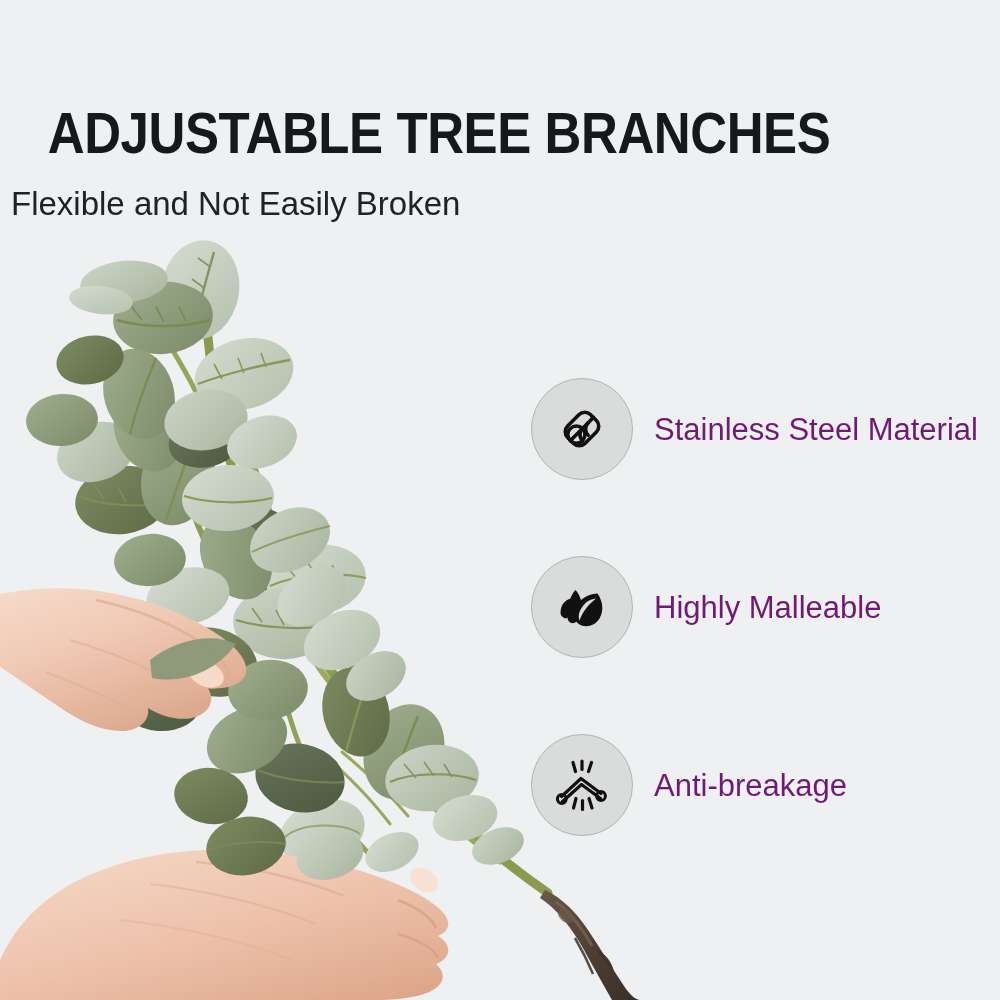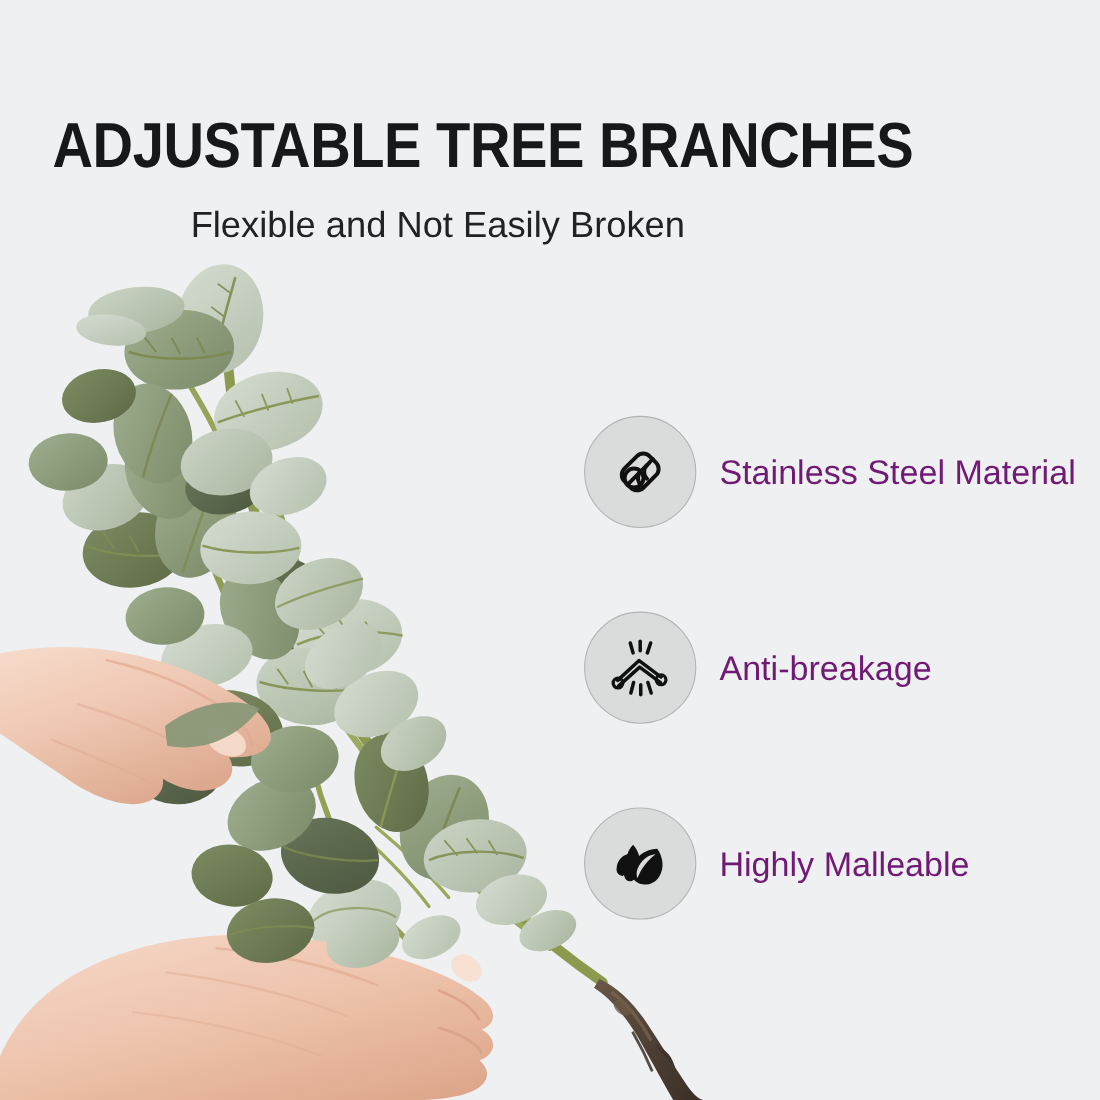--- a/index.html
+++ b/index.html
@@ -21,21 +21,21 @@
     background: #eef0f1;
     overflow: hidden;
   }
 
   
   .header {
     position: absolute;
     top: 0;
     left: 0;
     width: 796px;
-    text-align: center;
+    text-align: left;
     z-index: 6;
   }
   .title {
     margin: 0;
     padding-top: 104px;
     font-family: "Liberation Sans Narrow", "Liberation Sans", sans-serif;
     font-size: 58px;
     line-height: 1;
     font-weight: bold;
     letter-spacing: -0.5px;
@@ -350,20 +350,38 @@
             <path d="M34.2 21.8 A 8.6 8.6 0 0 0 34.2 34.2"></path>
           </svg>
         </span>
       </div>
       <div class="feature-label">Stainless Steel Material</div>
     </div>
 
     <div class="feature">
       <div class="badge">
         <span>
+          <svg width="52" height="52" viewBox="0 0 52 52" fill="#101010">
+
+            <path d="M4.5 31.5 C 4.5 23, 10.5 17.5, 17.5 17 C 18.5 25, 16 33, 10 37.5 C 7 37, 4.5 34.8, 4.5 31.5 Z"></path>
+
+            <path d="M19.5 9 C 25.5 15.5, 27.5 25, 24.5 34 C 22 41.5, 17 44, 13.5 41 C 10.5 38.5, 10.5 31, 12.5 23.5 C 14.2 16.8, 16.5 11.8, 19.5 9 Z"></path>
+
+            <path d="M41.5 12.5 C 47 20.5, 48 30, 43.5 37.5 C 38.5 45.8, 28 47.5, 21.5 42 C 16 37.2, 16.5 28, 22.5 21.5 C 27.5 16, 34.5 12.5, 41.5 12.5 Z"></path>
+
+            <path d="M40 17.5 C 33 23, 27 30, 23.5 39.5 C 22.5 37, 22.5 34, 23.5 31 C 27 22.5, 33 18, 40 17.5 Z" fill="#dadbdb"></path>
+          </svg>
+        </span>
+      </div>
+      <div class="feature-label">Highly Malleable</div>
+    </div>
+
+    <div class="feature">
+      <div class="badge">
+        <span>
           <svg width="58" height="58" viewBox="0 0 58 58" fill="none" stroke="#101010" stroke-linecap="round" stroke-linejoin="round">
 
             <path d="M8.5 40.5 L 28 22.5 L 48 37.5" stroke-width="3.2"></path>
             <path d="M9.5 45.5 L 28.5 28.5 L 47.5 42.5" stroke-width="3.2"></path>
 
             <circle cx="8.8" cy="43" r="4.4" stroke-width="3"></circle>
             <circle cx="48" cy="40" r="4.4" stroke-width="3"></circle>
 
             <path d="M22.5 15.5 L 20 6.5" stroke-width="3.2"></path>
             <path d="M29 13.5 L 29 5" stroke-width="3.2"></path>
@@ -371,32 +389,14 @@
 
             <path d="M23 42.5 L 20.5 52" stroke-width="3.2"></path>
             <path d="M29.5 44.5 L 29.5 53.5" stroke-width="3.2"></path>
             <path d="M36 42.5 L 39 52" stroke-width="3.2"></path>
           </svg>
         </span>
       </div>
       <div class="feature-label">Anti-breakage</div>
     </div>
 
-    <div class="feature">
-      <div class="badge">
-        <span>
-          <svg width="52" height="52" viewBox="0 0 52 52" fill="#101010">
-
-            <path d="M4.5 31.5 C 4.5 23, 10.5 17.5, 17.5 17 C 18.5 25, 16 33, 10 37.5 C 7 37, 4.5 34.8, 4.5 31.5 Z"></path>
-
-            <path d="M19.5 9 C 25.5 15.5, 27.5 25, 24.5 34 C 22 41.5, 17 44, 13.5 41 C 10.5 38.5, 10.5 31, 12.5 23.5 C 14.2 16.8, 16.5 11.8, 19.5 9 Z"></path>
-
-            <path d="M41.5 12.5 C 47 20.5, 48 30, 43.5 37.5 C 38.5 45.8, 28 47.5, 21.5 42 C 16 37.2, 16.5 28, 22.5 21.5 C 27.5 16, 34.5 12.5, 41.5 12.5 Z"></path>
-
-            <path d="M40 17.5 C 33 23, 27 30, 23.5 39.5 C 22.5 37, 22.5 34, 23.5 31 C 27 22.5, 33 18, 40 17.5 Z" fill="#dadbdb"></path>
-          </svg>
-        </span>
-      </div>
-      <div class="feature-label">Highly Malleable</div>
-    </div>
-
   </div>
 </div>
 
 </body></html>

